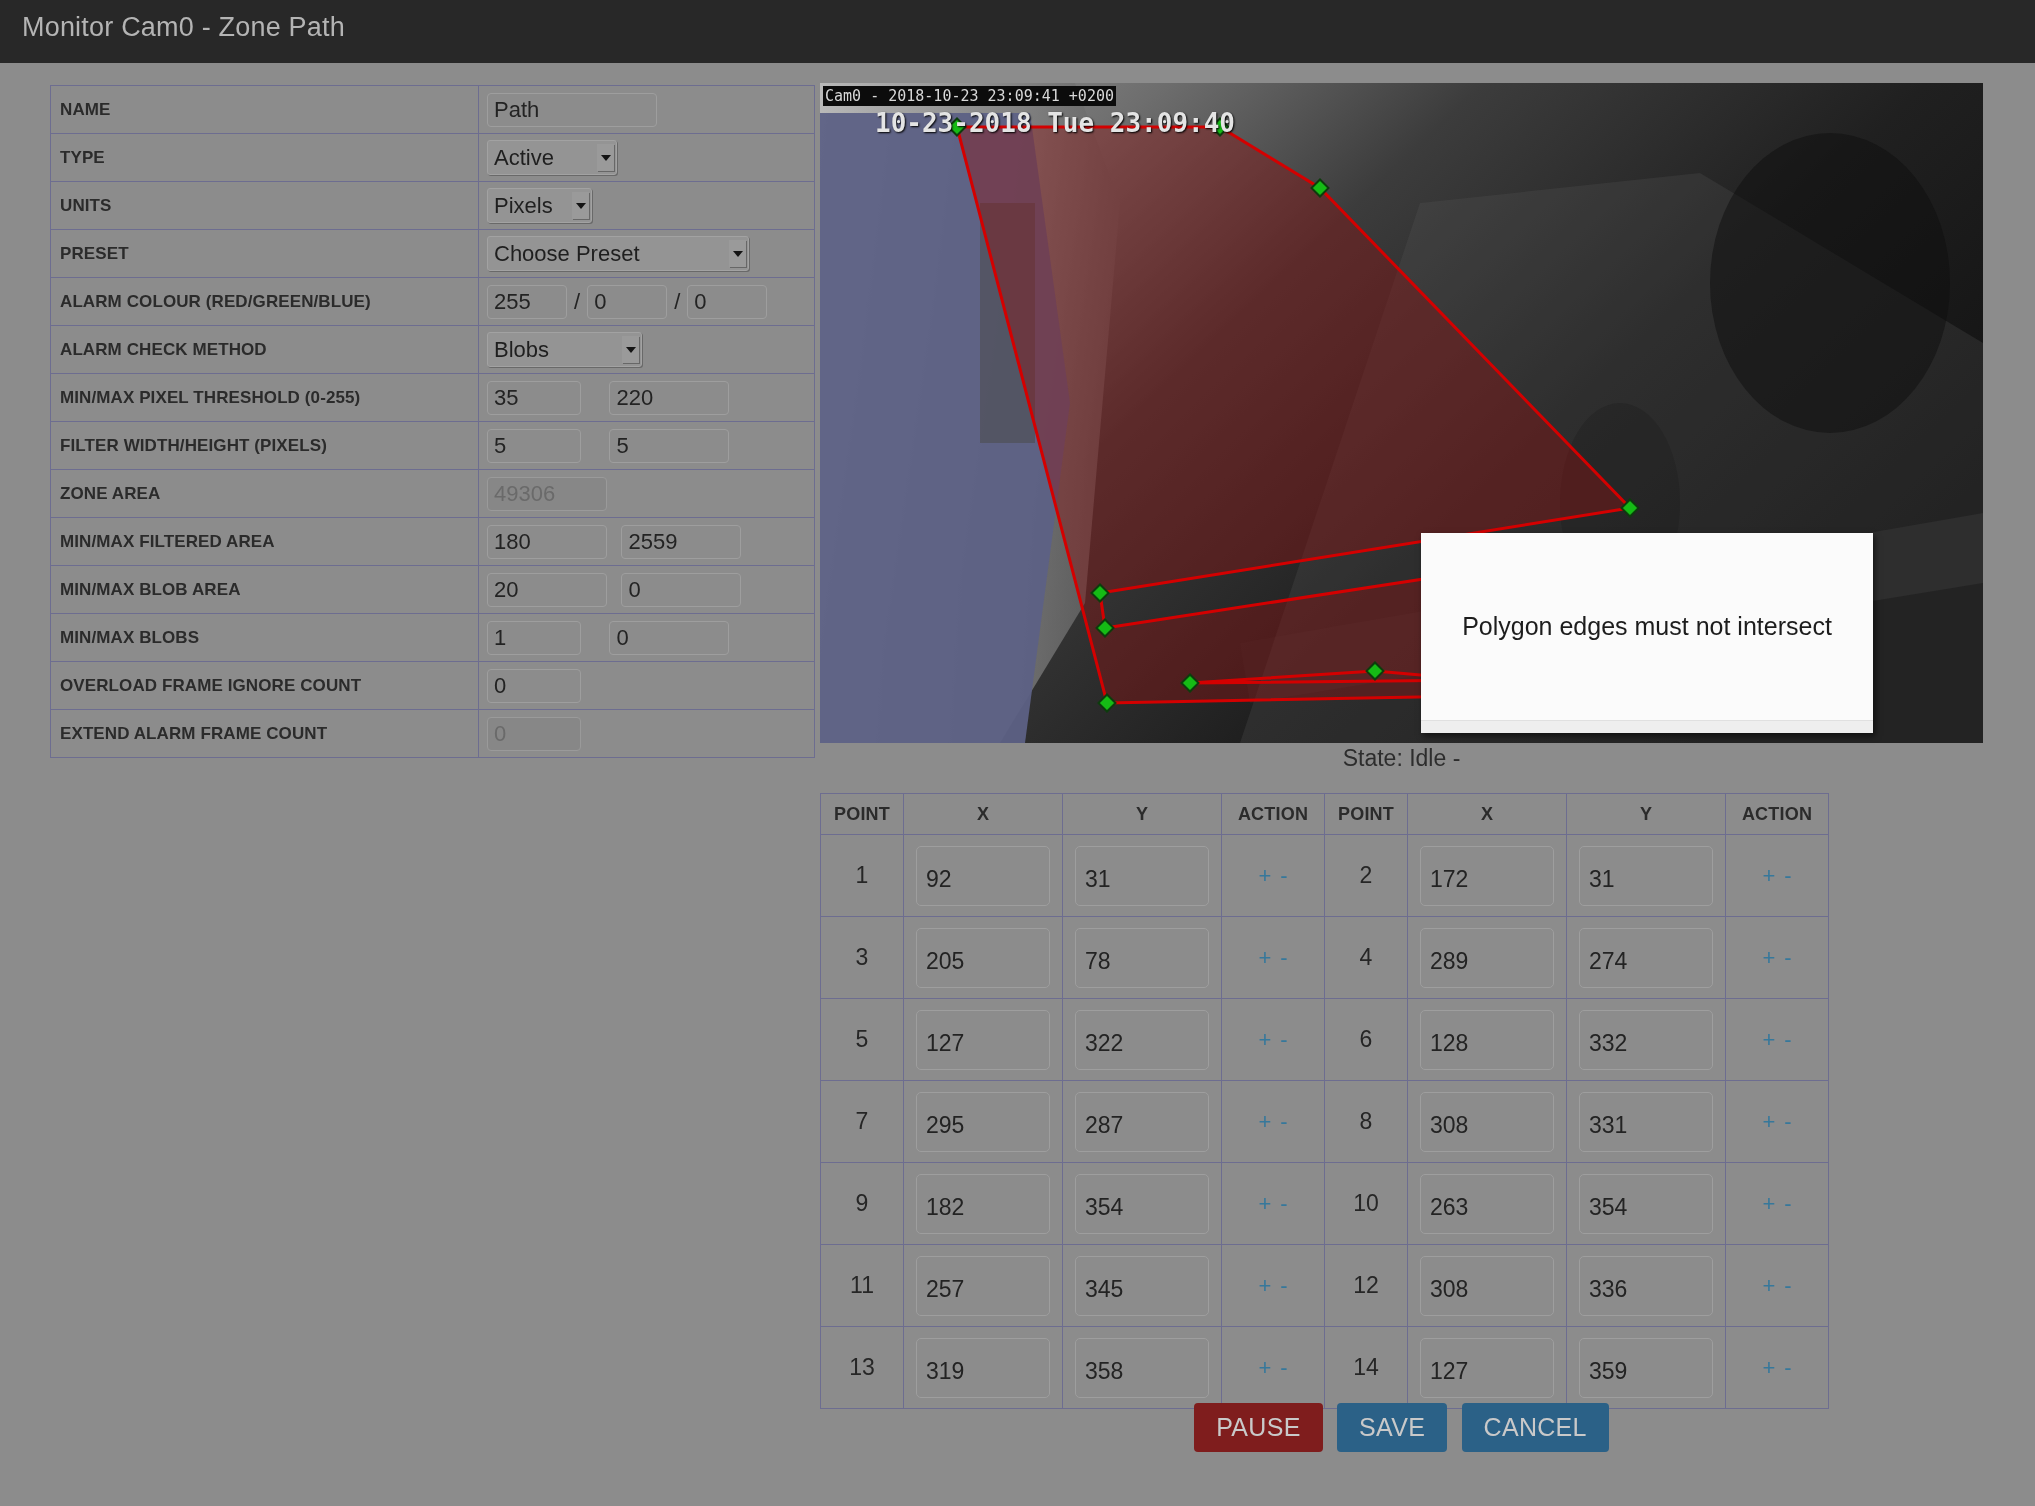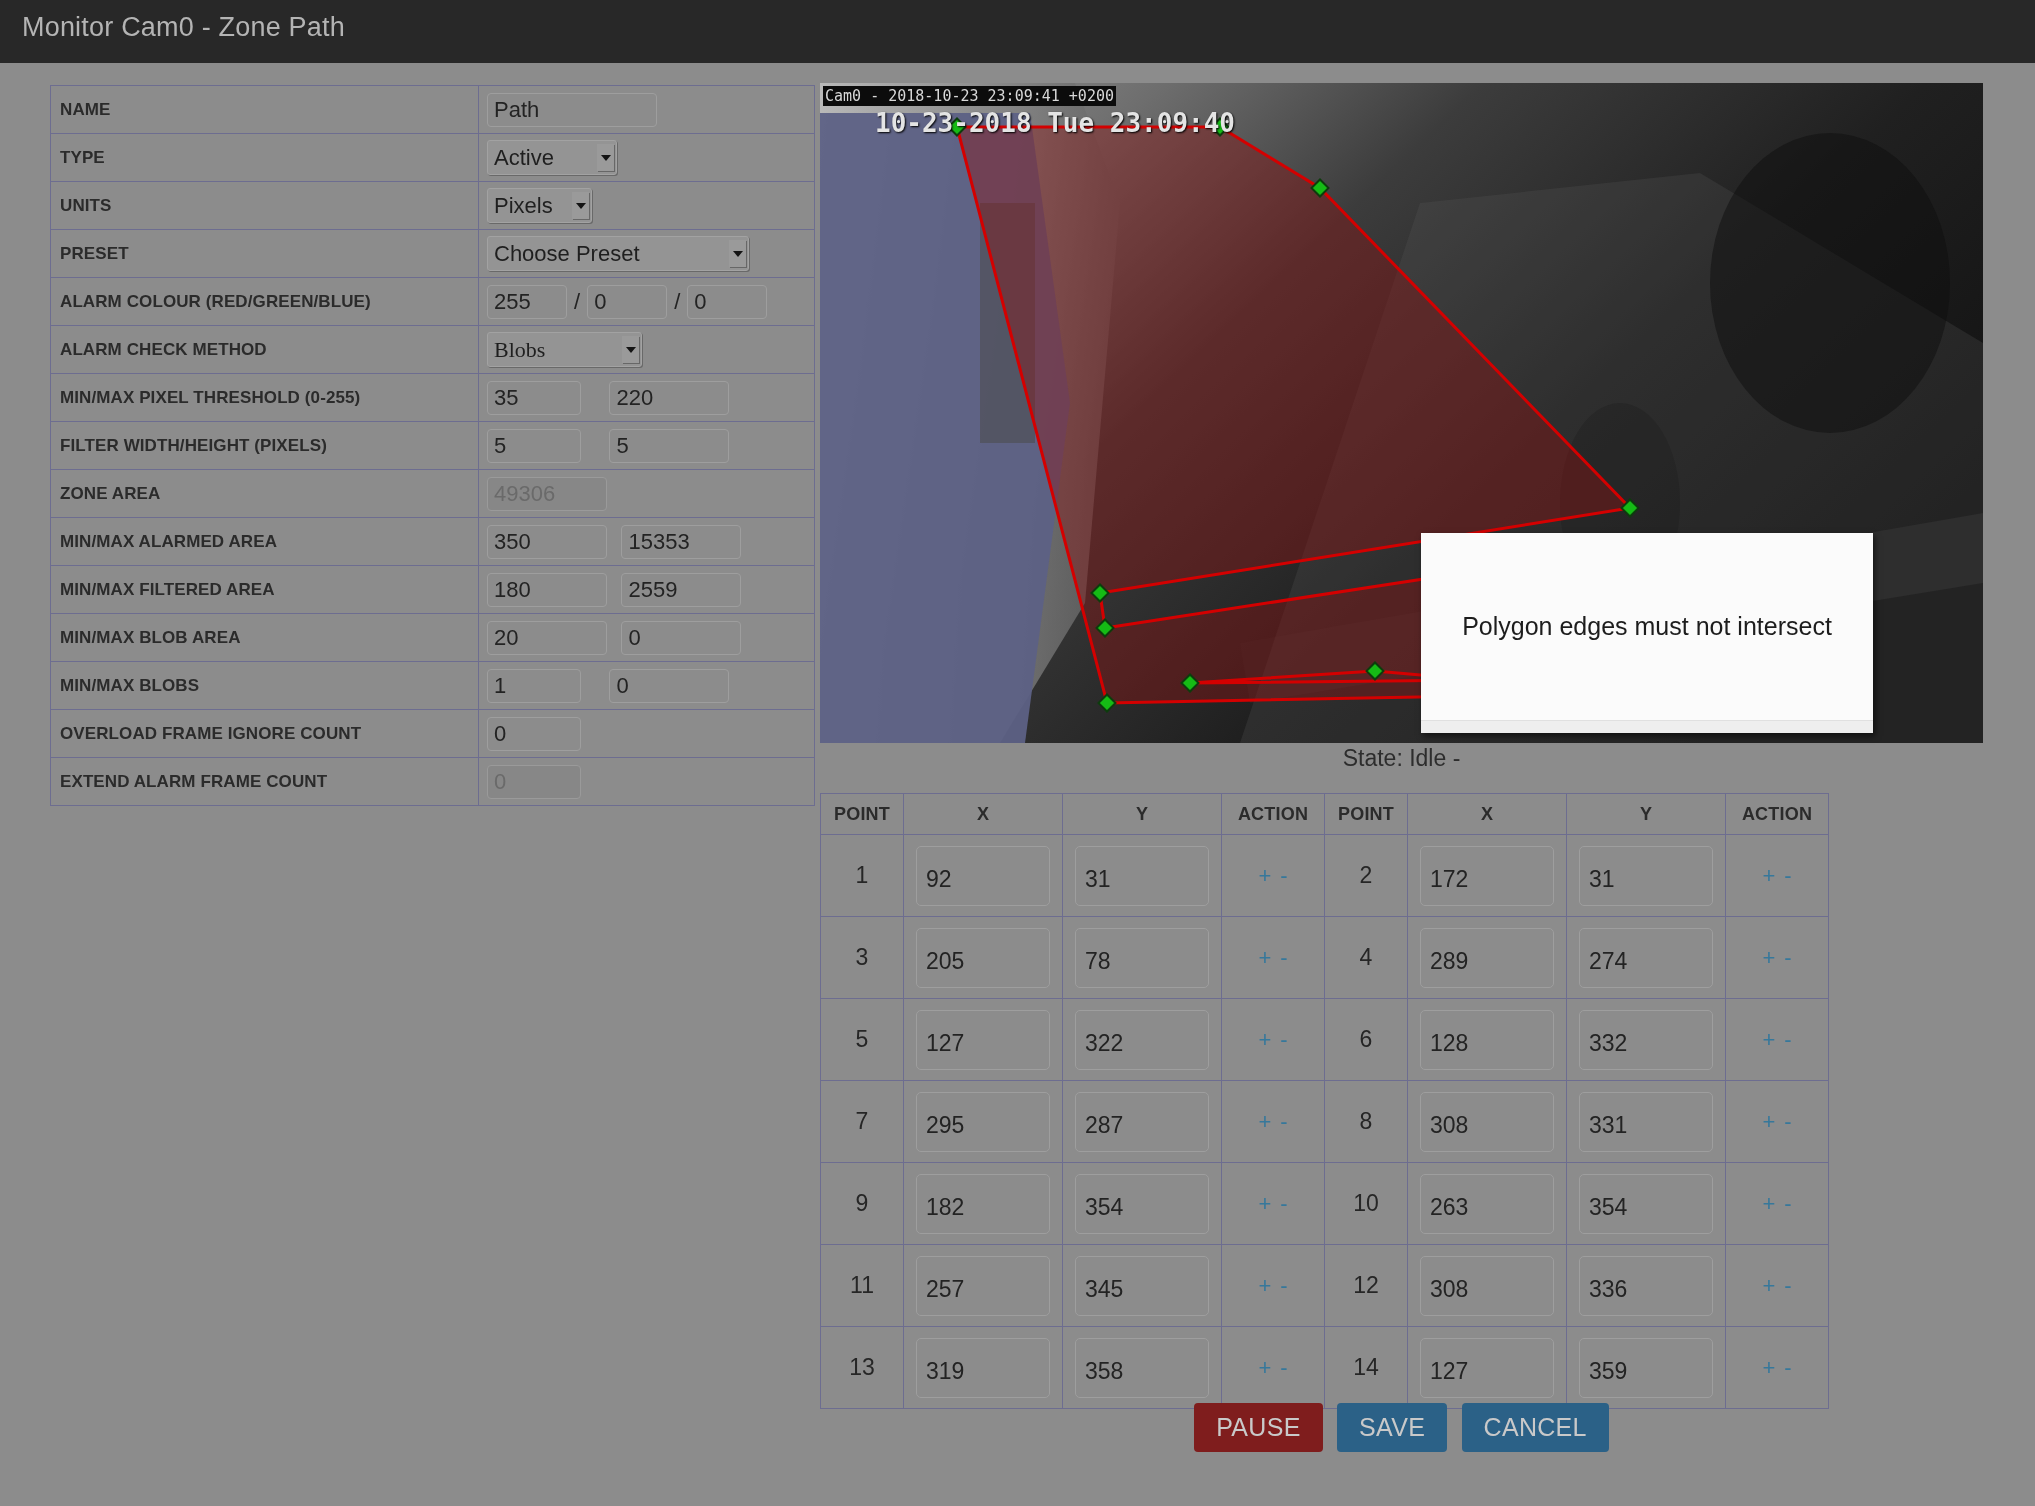--- a/index.html
+++ b/index.html
@@ -116,21 +116,21 @@
     content: "";
     position: absolute;
     left: 4px; top: 11px;
     border-left: 5px solid transparent;
     border-right: 5px solid transparent;
     border-top: 6px solid #141414;
   }
   .zselect.w-type { width: 130px; }
   .zselect.w-preset { width: 262px; }
   .zselect.w-units { width: 105px; }
-  .zselect.w-method { width: 155px; font-family: Liberation Serif, serif; }
+  .zselect.w-method { width: 155px; }
 
   
   #feed-wrap {
     position: absolute;
     left: 820px;
     top: 83px;
     width: 1163px;
     height: 660px;
     overflow: hidden;
     background: #0b0b0b;
@@ -376,27 +376,20 @@
       <td class="label-cell">FILTER WIDTH/HEIGHT (PIXELS)</td>
       <td class="field-cell">
         <input class="zinput w-half" type="text" value="5" style="">
         <input class="zinput w-wide" type="text" style="margin-left: 24px;" value="5">
       </td>
     </tr>
     <tr>
       <td class="label-cell">ZONE AREA</td>
       <td class="field-cell">
         <input class="zinput w-wide disabled" type="text" disabled="" value="49306" style="">
-      </td>
-    </tr>
-    <tr>
-      <td class="label-cell">MIN/MAX ALARMED AREA</td>
-      <td class="field-cell">
-        <input class="zinput w-wide" type="text" value="350" style="">
-        <input class="zinput w-wide" type="text" style="margin-left: 10px;" value="15353">
       </td>
     </tr>
     <tr>
       <td class="label-cell">MIN/MAX FILTERED AREA</td>
       <td class="field-cell">
         <input class="zinput w-wide" type="text" value="180" style="">
         <input class="zinput w-wide" type="text" style="margin-left: 10px;" value="2559">
       </td>
     </tr>
     <tr>

